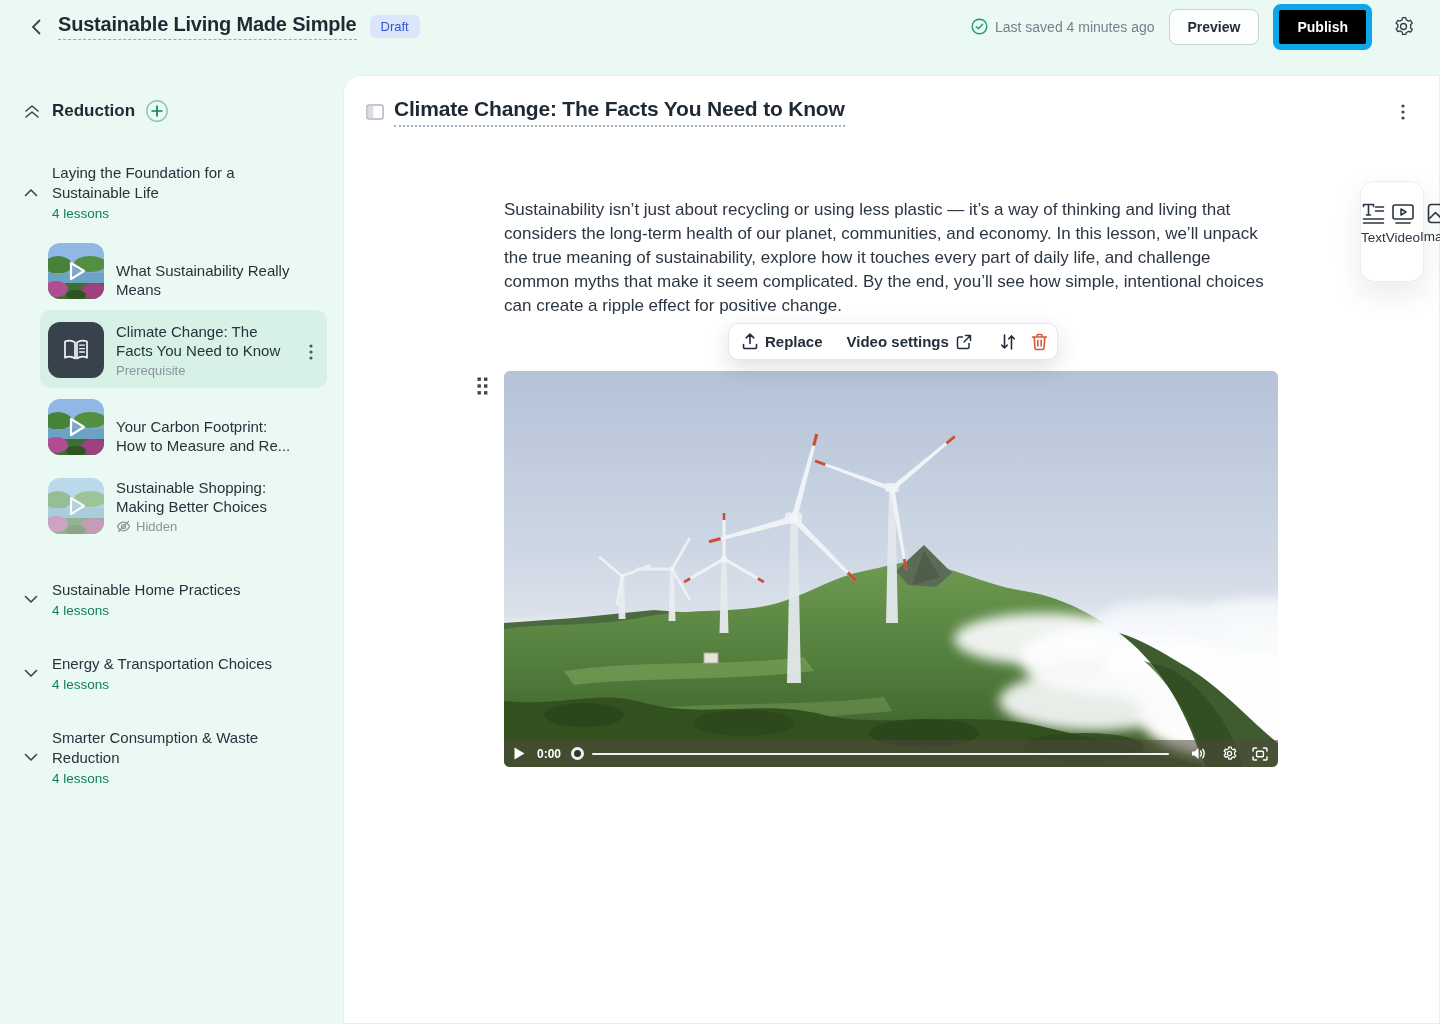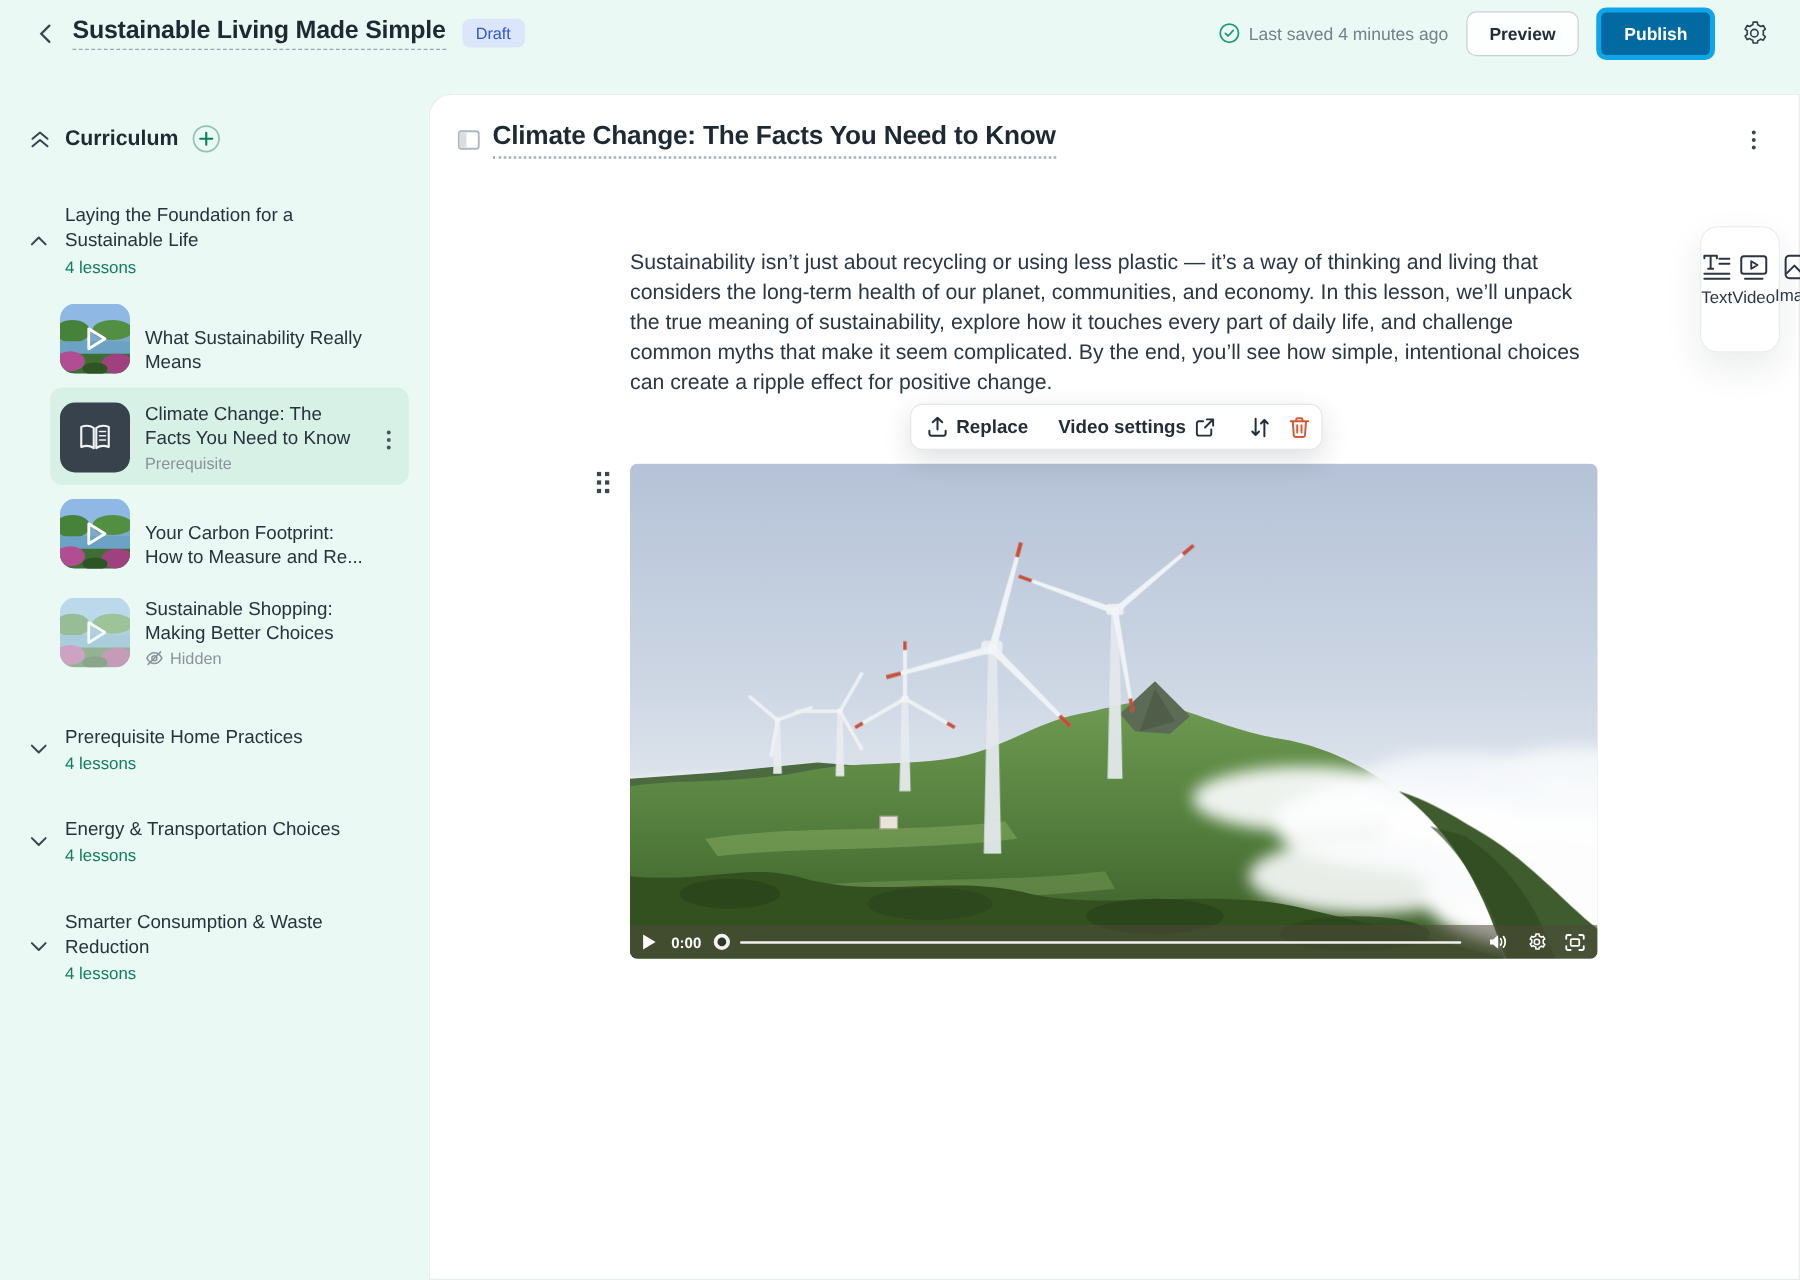--- a/index.html
+++ b/index.html
@@ -27,21 +27,21 @@
     margin-left:13px; background:#DCE6FA; color:#2F55D6; font-size:13px; font-weight:500;
     padding:4px 11px; border-radius:6px;
   }
   .header-right { margin-left:auto; display:flex; align-items:center; gap:14px; }
   .saved-status { display:flex; align-items:center; gap:7px; font-size:14px; color:#75808B; }
   .btn {
     font-size:14px; font-weight:600; border-radius:8px; padding:9px 18px; cursor:pointer;
     font-family:"Liberation Sans", sans-serif;
   }
   .btn-preview { background:#FDFEFE; color:#222D38; border:1px solid #C9D2D8; }
-  .btn-publish { background:#0369a1; color:#FFFFFF; border:4px solid #0ea5e9; }
+  .btn-publish { background:#000000; color:#FFFFFF; border:6px solid #0ea5e9; }
   .gear-btn { width:30px; height:30px; display:flex; align-items:center; justify-content:center; cursor:pointer; margin-left:2px; }
 
   
   .sidebar { position:absolute; top:75px; left:0; width:343px; bottom:0; padding:0 16px; }
   .curriculum-header { display:flex; align-items:center; margin-top:24px; padding-left:8px; }
   .curriculum-title { font-size:17px; font-weight:bold; color:#1E2933; margin:0 10px 0 12px; }
   .icon-btn { display:flex; align-items:center; justify-content:center; cursor:pointer; }
 
   .section { display:flex; margin-top:36px; padding-left:8px; }
   .section-chevron { width:16px; margin-right:12px; display:flex; align-items:center; cursor:pointer; flex:0 0 auto; }
@@ -160,21 +160,21 @@
 </div>
 
 <div class="sidebar">
   <div class="curriculum-header">
     <div class="icon-btn">
       <svg width="16" height="15" viewBox="0 0 16 15">
         <path d="M2 7 L8 2 L14 7" fill="none" stroke="#3A444E" stroke-width="1.6" stroke-linecap="round" stroke-linejoin="round"></path>
         <path d="M2 13 L8 8 L14 13" fill="none" stroke="#3A444E" stroke-width="1.6" stroke-linecap="round" stroke-linejoin="round"></path>
       </svg>
     </div>
-    <div class="curriculum-title">Curriculum</div>
+    <div class="curriculum-title">Reduction</div>
     <div class="icon-btn">
       <svg width="24" height="24" viewBox="0 0 24 24">
         <circle cx="12" cy="12" r="10.2" fill="none" stroke="#8FC4B4" stroke-width="1.4"></circle>
         <path d="M12 7.2 V16.8 M7.2 12 H16.8" stroke="#0F7D60" stroke-width="1.7" stroke-linecap="round"></path>
       </svg>
     </div>
   </div>
 
   <div class="section" style="margin-top:40px;">
     <div class="section-chevron">
@@ -292,21 +292,21 @@
     </div>
   </div>
 
   <div class="section">
     <div class="section-chevron">
       <svg width="14" height="9" viewBox="0 0 14 9">
         <path d="M1.5 1.5 L7 7 L12.5 1.5" fill="none" stroke="#3A444E" stroke-width="1.6" stroke-linecap="round" stroke-linejoin="round"></path>
       </svg>
     </div>
     <div>
-      <div class="section-title">Prerequisite Home Practices</div>
+      <div class="section-title">Sustainable Home Practices</div>
       <div class="section-count">4 lessons</div>
     </div>
   </div>
 
   <div class="section">
     <div class="section-chevron">
       <svg width="14" height="9" viewBox="0 0 14 9">
         <path d="M1.5 1.5 L7 7 L12.5 1.5" fill="none" stroke="#3A444E" stroke-width="1.6" stroke-linecap="round" stroke-linejoin="round"></path>
       </svg>
     </div>

